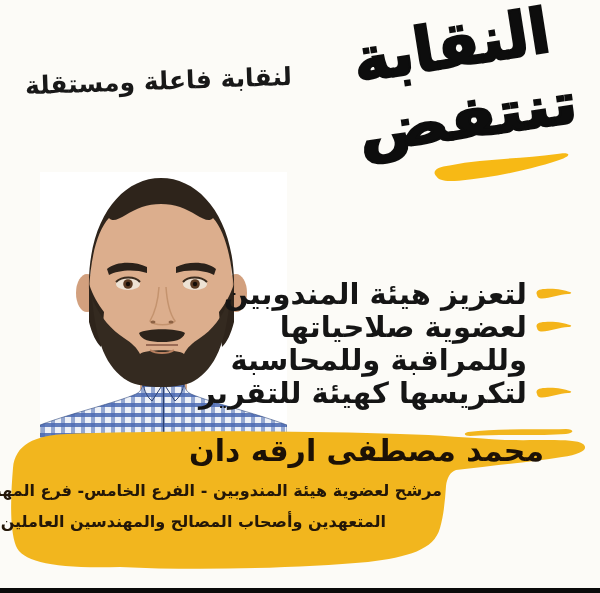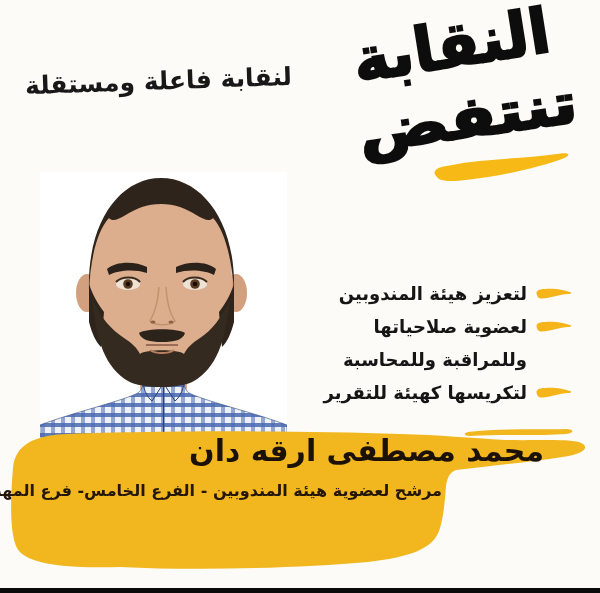--- a/index.html
+++ b/index.html
@@ -29,21 +29,21 @@
     position:absolute;left:426px;top:155px;width:148px;height:26px;
     transform:rotate(-5deg);
   }
   
   .photo{position:absolute;left:40px;top:172px;width:247px;height:274px;}
   
   .goals{position:absolute;top:277px;right:28px;direction:rtl;}
   .goal-row{display:flex;align-items:center;height:33px;}
   .goal-dash{width:38px;height:13px;margin-left:7px;flex:0 0 auto;}
   .goal-dash.hidden{visibility:hidden;}
-  .goal-text{font-size:18px;font-weight:bold;color:#151515;white-space:nowrap;}
+  .goal-text{font-size:29px;font-weight:bold;color:#151515;white-space:nowrap;}
   
   .name-block{position:absolute;left:0;top:426px;width:600px;height:155px;}
   .name-block .blob{position:absolute;left:0;top:0;width:600px;height:155px;}
   .candidate-name{
     position:absolute;top:7px;right:56px;font-size:30px;font-weight:bold;
     color:#1c1106;direction:rtl;white-space:nowrap;
   }
   .candidacy-1{
     position:absolute;top:55px;right:158px;font-size:16px;font-weight:bold;
     color:#241708;direction:rtl;white-space:nowrap;
@@ -147,17 +147,18 @@
     </div>
   </div>
 
   <div class="name-block">
     <svg class="blob" viewBox="0 0 600 155" preserveAspectRatio="none">
       <path d="M68 8 C150 5,300 4,400 8 C440 9,470 12,505 14 C540 15,574 12,583 18 C589 23,582 28,562 31 C530 36,490 40,456 44 C450 46,447 52,446 60 C445 74,444 88,440 102 C434 124,408 131,368 136 C300 142,200 145,120 141 C55 143,22 136,16 120 C9 102,11 66,13 42 C15 19,34 9,68 8 Z" fill="#F2B61E"></path>
       <path d="M468 6 C500 2,540 4,566 3 C574 3,575 7,566 8 C540 10,500 8,470 10 C464 10,463 7,468 6 Z" fill="#F2B61E"></path>
     </svg>
     <div class="candidate-name">محمد مصطفى ارقه دان</div>
     <div class="candidacy-1">مرشح لعضوية هيئة المندوبين - الفرع الخامس- فرع المهندسين</div>
+    <div class="candidacy-2">المتعهدين وأصحاب المصالح والمهندسين العاملين</div>
   </div>
 
   <div class="bottom-rule"></div>
 
 </div>
 
 </body></html>

